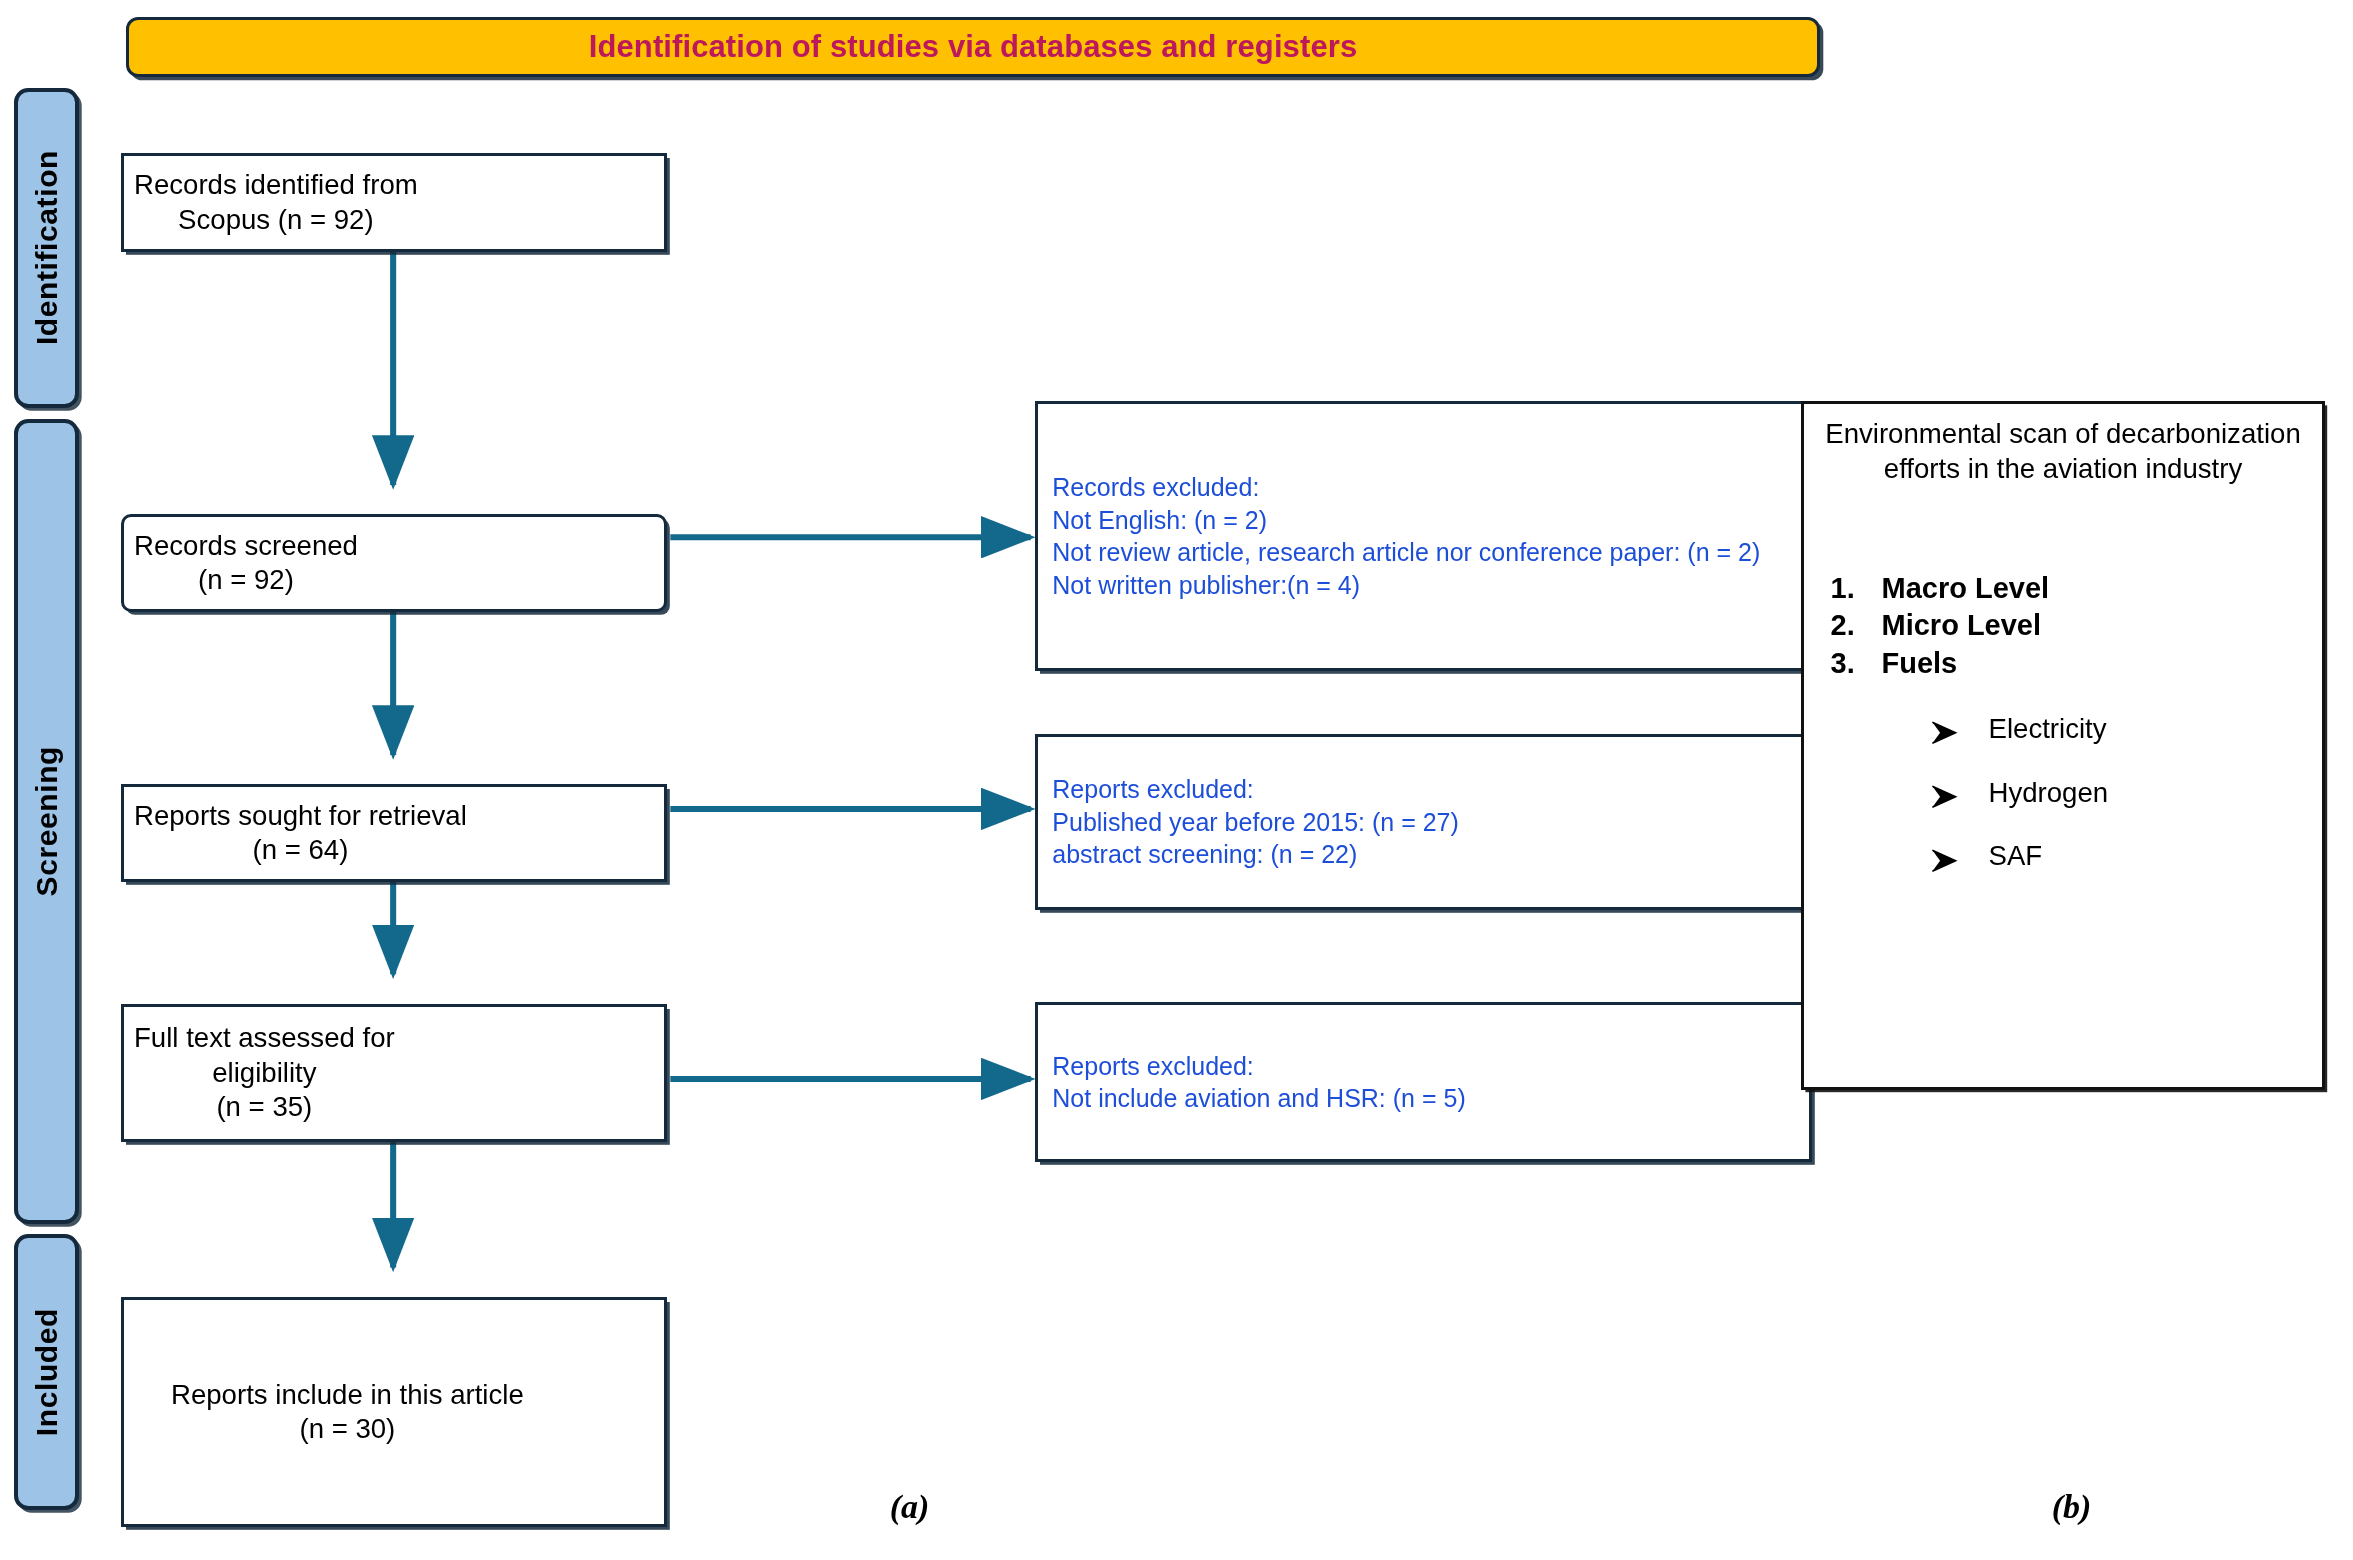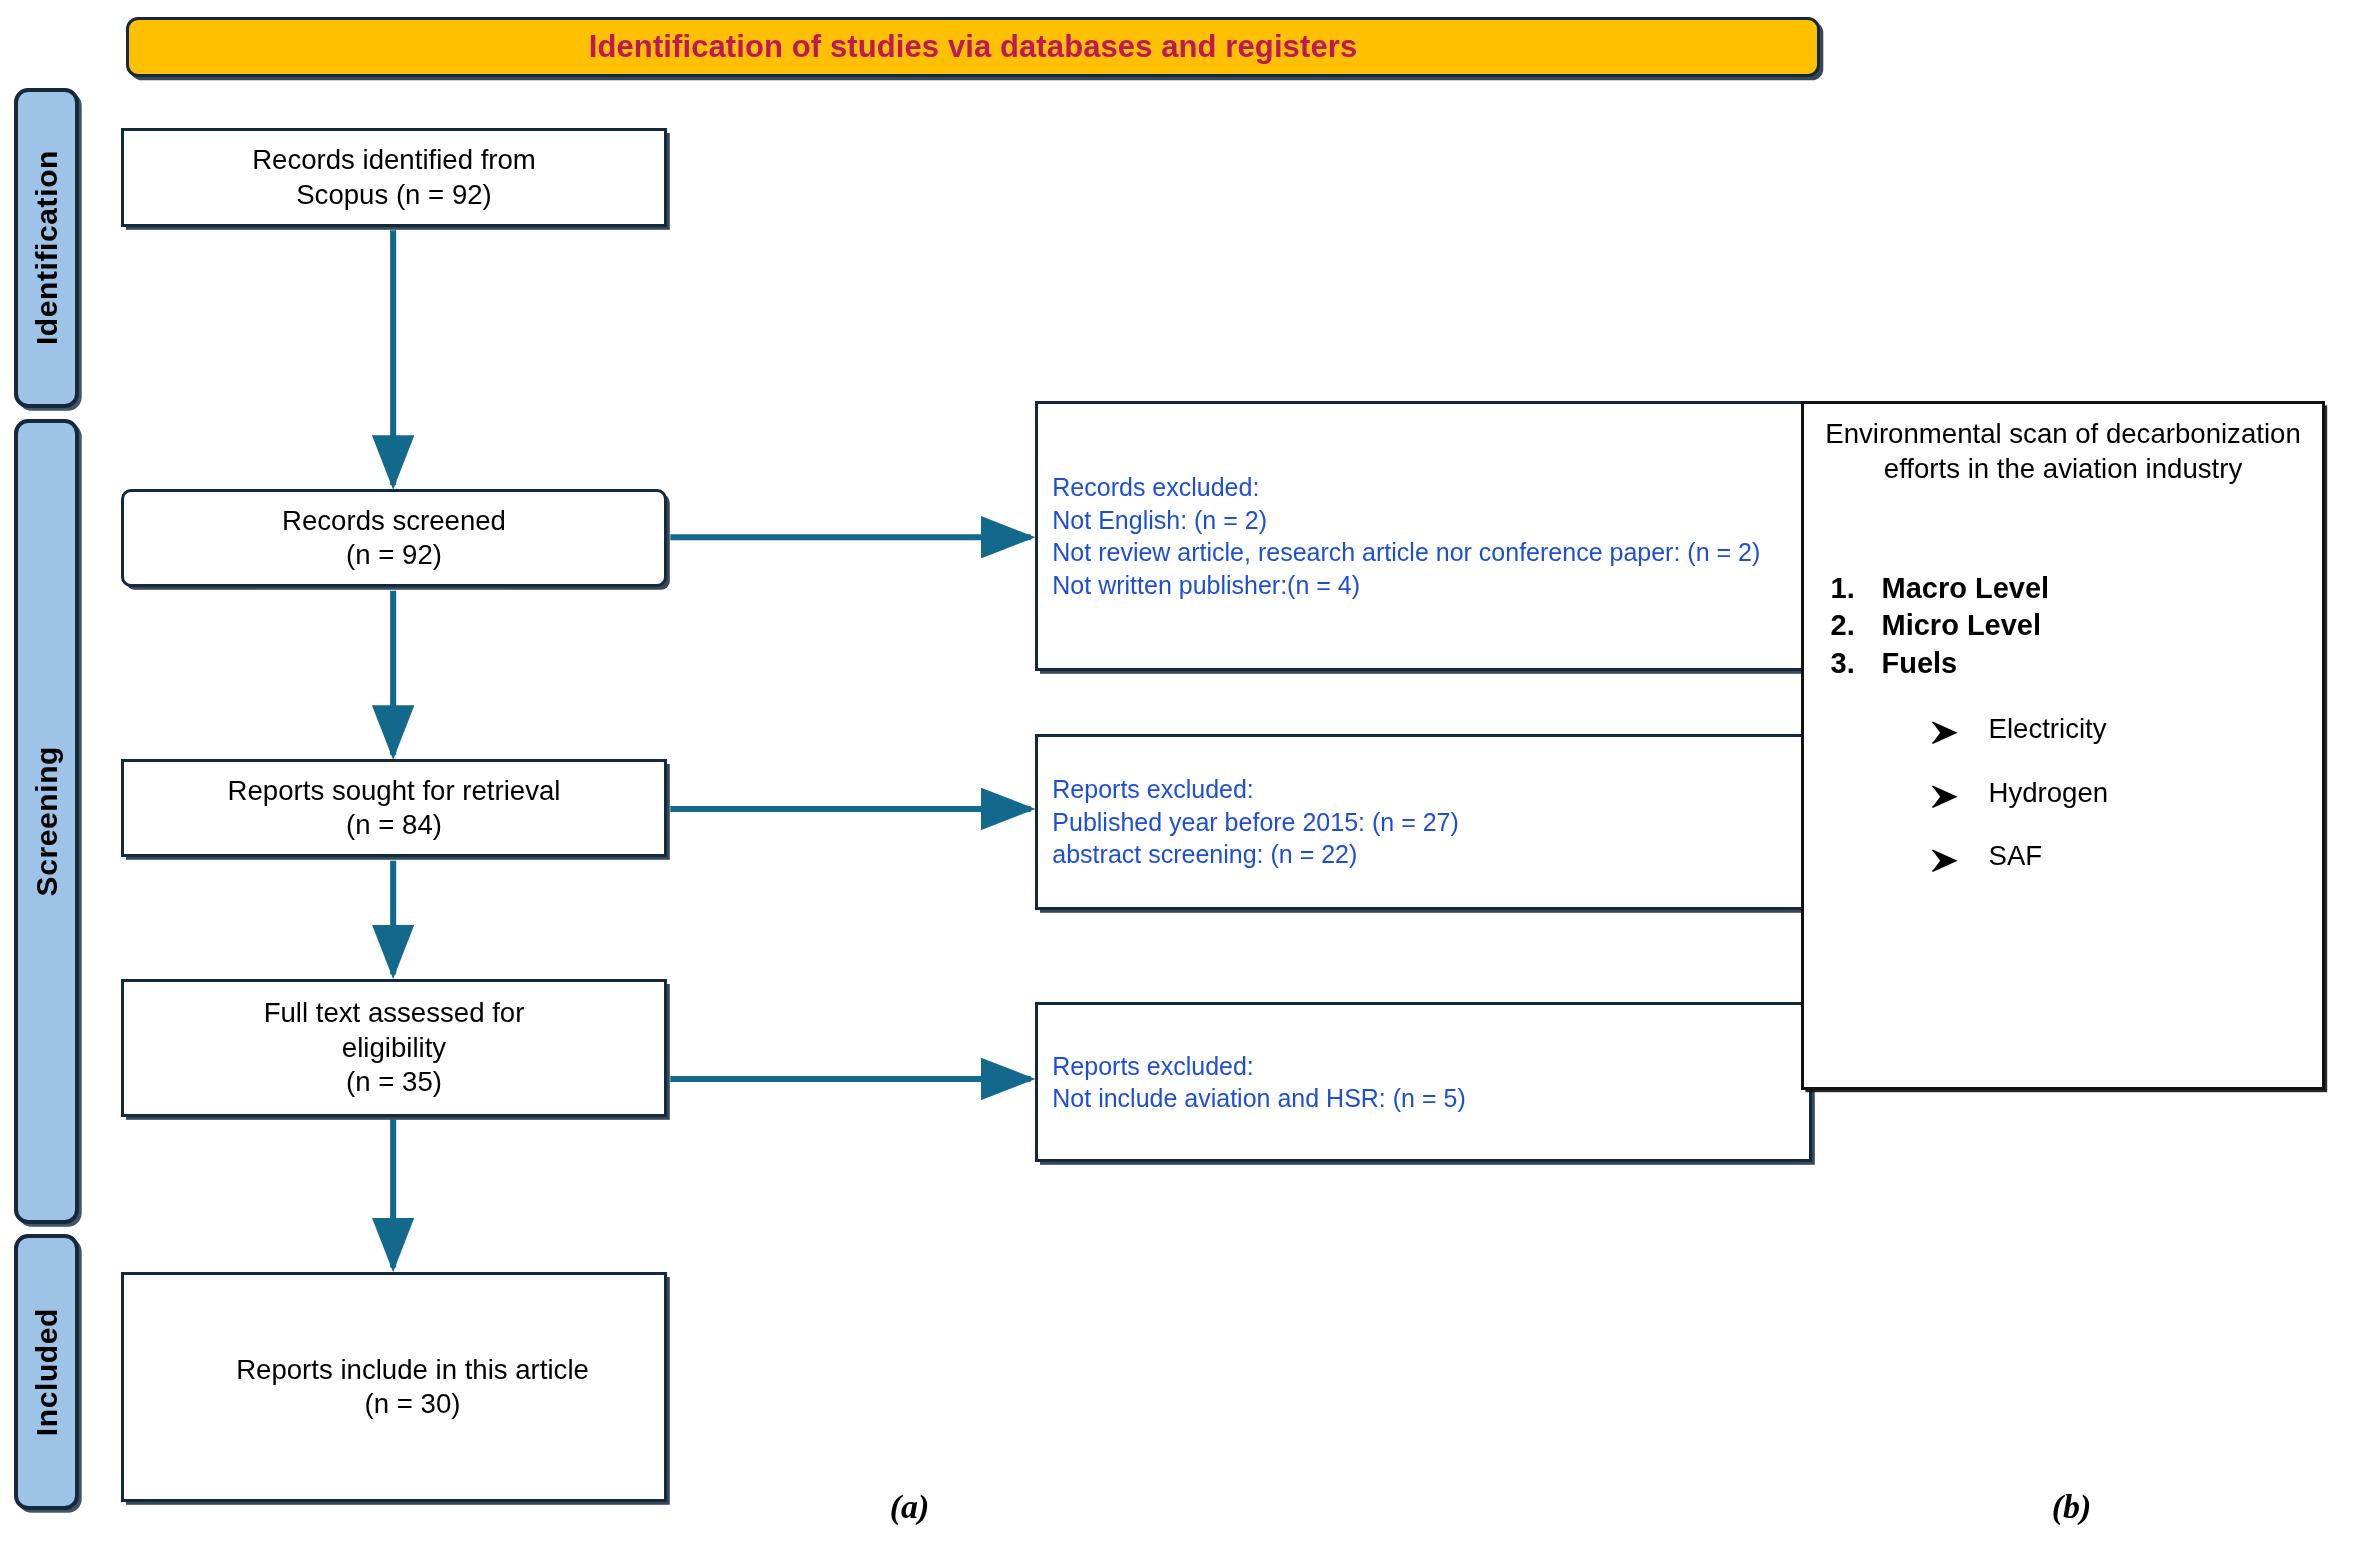--- a/index.html
+++ b/index.html
@@ -69,23 +69,24 @@
   #stage-identification { left: 14.3px; top: 88px;  width: 65px; height: 320px; }
   #stage-screening      { left: 14.3px; top: 419px;  width: 65px; height: 805px; }
   #stage-included       { left: 14.3px; top: 1234px; width: 65px; height: 276px; }
 
   
   .flowbox {
     background: #ffffff;
     border: 3.9px solid #14293C;
     display: flex;
     align-items: center;
-    justify-content: center;
+    justify-content: flex-start;
     text-align: center;
     box-shadow: 3.9px 3.9px 0 -1.1px rgba(20,41,60,0.85);
+    margin-top: 25px;
   }
   .flowbox .txt {
     font-size: 27.6px;
     line-height: 1.25;
     color: #000;
     padding: 0 10px;
   }
 
   
   #box-identified { left: 121px; top: 128px;  width: 546px; height: 99px; }
@@ -232,21 +233,21 @@
   <div class="abs flowbox" id="box-screened">
     <div class="txt">
       <span>Records screened</span><br>
       <span>(n = 92)</span>
     </div>
   </div>
 
   <div class="abs flowbox" id="box-sought">
     <div class="txt">
       <span>Reports sought for retrieval</span><br>
-      <span>(n = 84)</span>
+      <span>(n = 64)</span>
     </div>
   </div>
 
   <div class="abs flowbox" id="box-fulltext">
     <div class="txt">
       <span>Full text assessed for</span><br>
       <span>eligibility</span><br>
       <span>(n = 35)</span>
     </div>
   </div>

